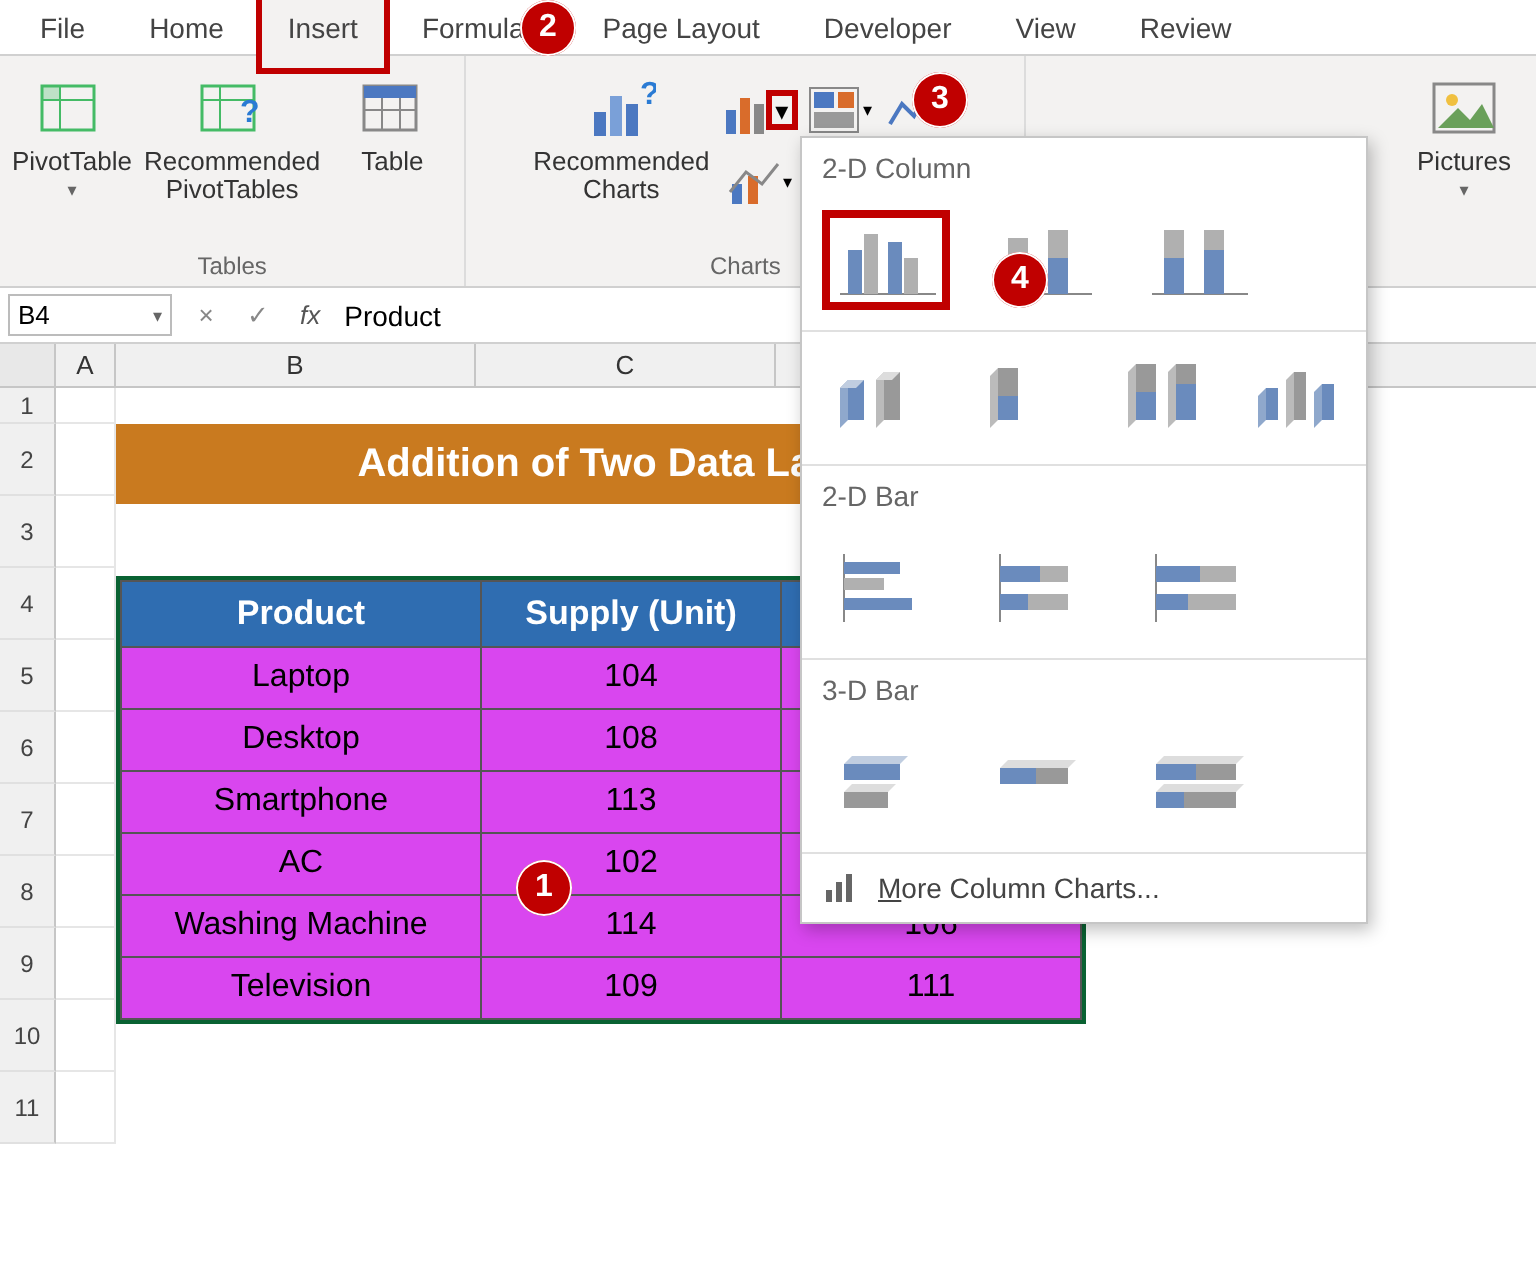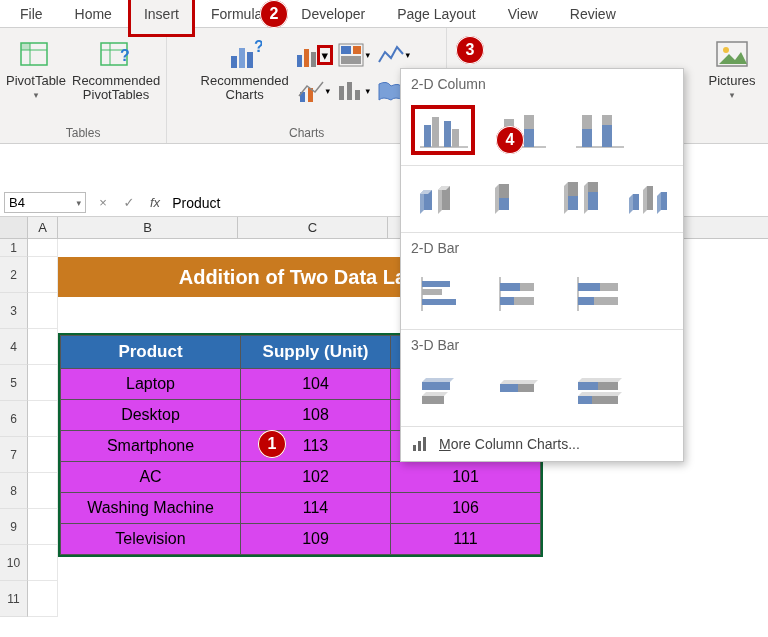--- a/index.html
+++ b/index.html
@@ -21,21 +21,21 @@
   .btn-vert .big-icon { width: 34px; height: 34px; display:flex; align-items:center; justify-content:center; }
   .btn-vert .label { font-size: 13px; color: #333; text-align: center; line-height: 14px; }
   .mini-caret { font-size: 9px; color: #666; }
 
   
   .chart-mini { display: grid; grid-template-columns: repeat(3, 38px); grid-template-rows: repeat(2, 34px); gap: 2px; }
   .chart-mini .ci { display:flex; align-items:center; justify-content:center; cursor:pointer; }
   .ci-caret-hl { border:3px solid #c00000; width:20px; height:20px; display:flex; align-items:center; justify-content:center; background:#f3f2f1;}
 
   
-  .fbar { display: flex; align-items: center; height: 28px; border-bottom: 1px solid #d0d0d0; background:#fff;margin-top:45px; }
+  .fbar { display: flex; align-items: center; height: 28px; border-bottom: 1px solid #d0d0d0; background:#fff; }
   .namebox { width: 82px; border: 1px solid #bcbcbc; margin: 3px 4px; font-size: 13px; padding: 2px 4px; display:flex; justify-content:space-between; align-items:center; }
   .fbtn { width: 26px; text-align: center; color:#888; }
   .fx { font-style: italic; color:#555; padding: 0 8px; }
   .finput { flex:1; border:none; font-size:14px; padding:2px 4px; }
 
   
   .colhdrs { display:flex; height:22px; border-bottom:1px solid #c6c6c6; background:#f0f0f0; }
   .rowhdr-spacer { width:28px; border-right:1px solid #c6c6c6; background:#e8e8e8;}
   .ch { border-right:1px solid #c6c6c6; text-align:center; font-size:13px; color:#333; display:flex;align-items:center;justify-content:center;}
   .chA { width:30px; } .chB { width:180px; } .chC { width:150px; }
@@ -73,22 +73,22 @@
   svg { display:block; }
 </style>
 </head>
 <body>
 
 <div class="tabs">
   <div class="tab">File</div>
   <div class="tab">Home</div>
   <div class="tab active highlight">Insert</div>
   <div class="tab">Formulas</div>
+  <div class="tab nowrap">Page Layout</div>
   <div class="tab">Developer</div>
-  <div class="tab nowrap">Page Layout</div>
   <div class="tab">View</div>
   <div class="tab">Review</div>
 </div>
 
 <div class="ribbon">
 
   <div class="group">
     <div class="group-items">
       <div class="btn-vert">
         <span class="big-icon">
@@ -106,20 +106,32 @@
         <span class="big-icon">
           <svg width="32" height="32">
               <rect x="1" y="4" width="26" height="22" fill="none" stroke="#4b6" stroke-width="1.5"></rect>
               <line x1="1" y1="11" x2="27" y2="11" stroke="#4b6"></line>
               <line x1="10" y1="4" x2="10" y2="26" stroke="#4b6"></line>
               <text x="20" y="22" font-size="16" fill="#2a7bd4" font-weight="bold">?</text>
             </svg>
         </span>
         <span class="label" style="white-space:pre">Recommended
 PivotTables</span>
+      </div>
+      <div class="btn-vert">
+        <span class="big-icon">
+          <svg width="32" height="32">
+              <rect x="2" y="4" width="26" height="22" fill="none" stroke="#888" stroke-width="1.5"></rect>
+              <rect x="2" y="4" width="26" height="6" fill="#4b78c1"></rect>
+              <line x1="2" y1="16" x2="28" y2="16" stroke="#888"></line>
+              <line x1="11" y1="10" x2="11" y2="26" stroke="#888"></line>
+              <line x1="20" y1="10" x2="20" y2="26" stroke="#888"></line>
+            </svg>
+        </span>
+        <span class="label">Table</span>
       </div>
     </div>
     <div class="group-label">Tables</div>
   </div>
 
   <div class="group" style="min-width:280px;">
     <div class="group-items">
       <div class="btn-vert">
         <span class="big-icon">
           <svg width="34" height="34">

